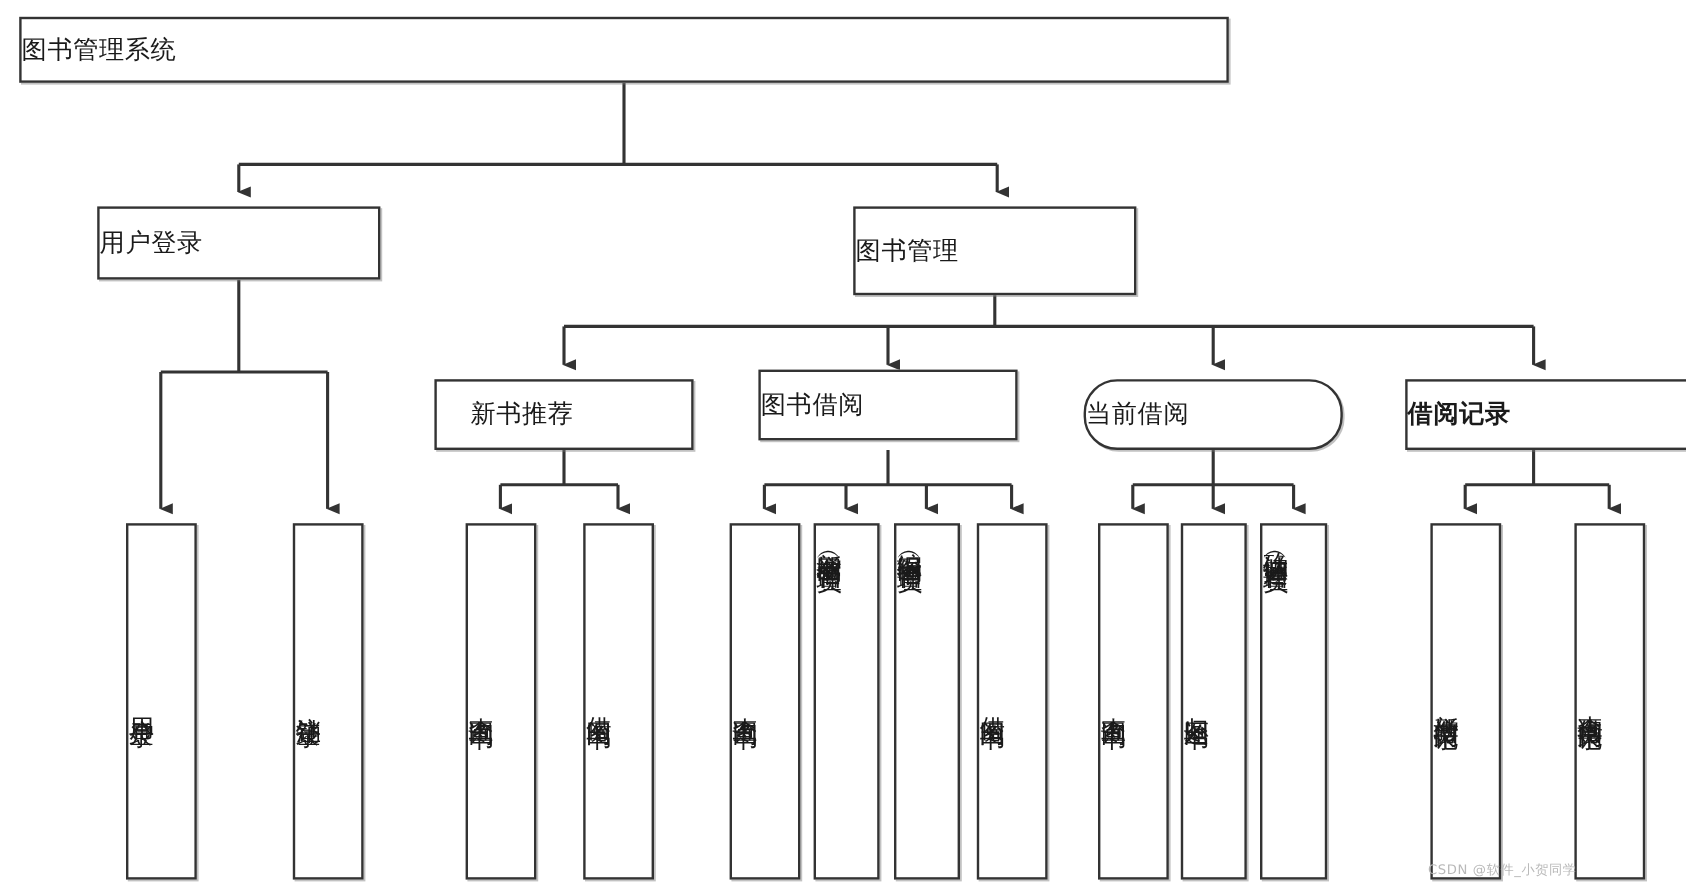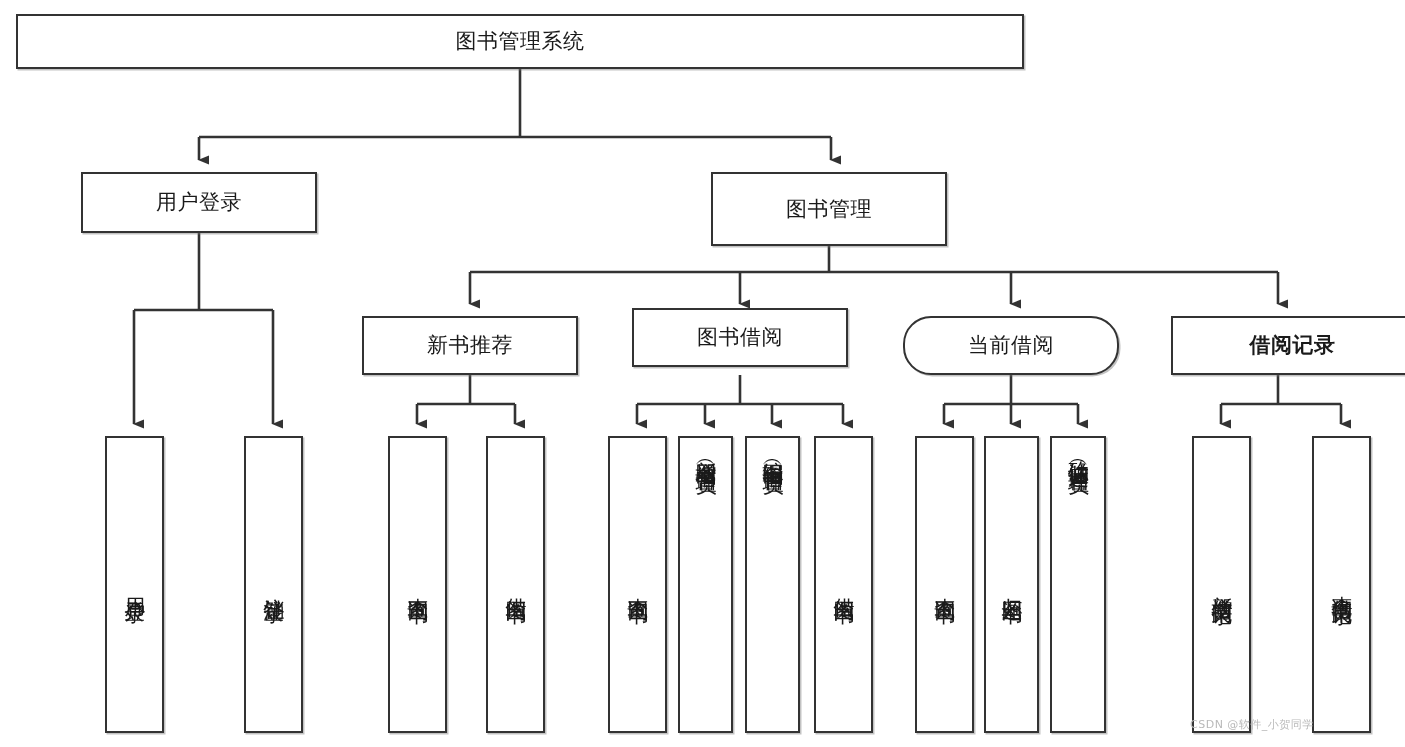--- a/index.html
+++ b/index.html
@@ -24,21 +24,21 @@
     width: 1405px;
     height: 747px;
   }
   .node {
     position: absolute;
     box-sizing: border-box;
     border: 2px solid #333333;
     background: #ffffff;
     display: flex;
     align-items: center;
-    justify-content: center;
+    justify-content: flex-start;
     color: #1a1a1a;
     box-shadow: 1.5px 1.5px 0 rgba(120,120,120,0.45);
   }
   .node .label {
     display: block;
     text-align: center;
     line-height: 1.15;
     letter-spacing: 0.5px;
   }
   .node.horiz .label {
@@ -128,21 +128,21 @@
     <span class="label">图书管理系统</span>
   </div>
 
   <div class="node horiz" style="left: 81px; top: 172px; width: 236px; height: 61px;">
     <span class="label">用户登录</span>
   </div>
   <div class="node horiz" style="left: 711px; top: 172px; width: 236px; height: 74px;">
     <span class="label">图书管理</span>
   </div>
 
-  <div class="node horiz" style="left: 362px; top: 316px; width: 216px; height: 59px;">
+  <div class="node horiz" style="left: 362px; top: 316px; width: 216px; height: 59px; padding-left: 28px;">
     <span class="label">新书推荐</span>
   </div>
   <div class="node horiz" style="left: 632px; top: 308px; width: 216px; height: 59px;">
     <span class="label">图书借阅</span>
   </div>
   <div class="node horiz" style="left: 903px; top: 316px; width: 216px; height: 59px; border-radius: 28px;">
     <span class="label">当前借阅</span>
   </div>
   <div class="node horiz" style="left: 1171px; top: 316px; width: 243px; height: 59px; font-weight: bold;">
     <span class="label">借阅记录</span>

